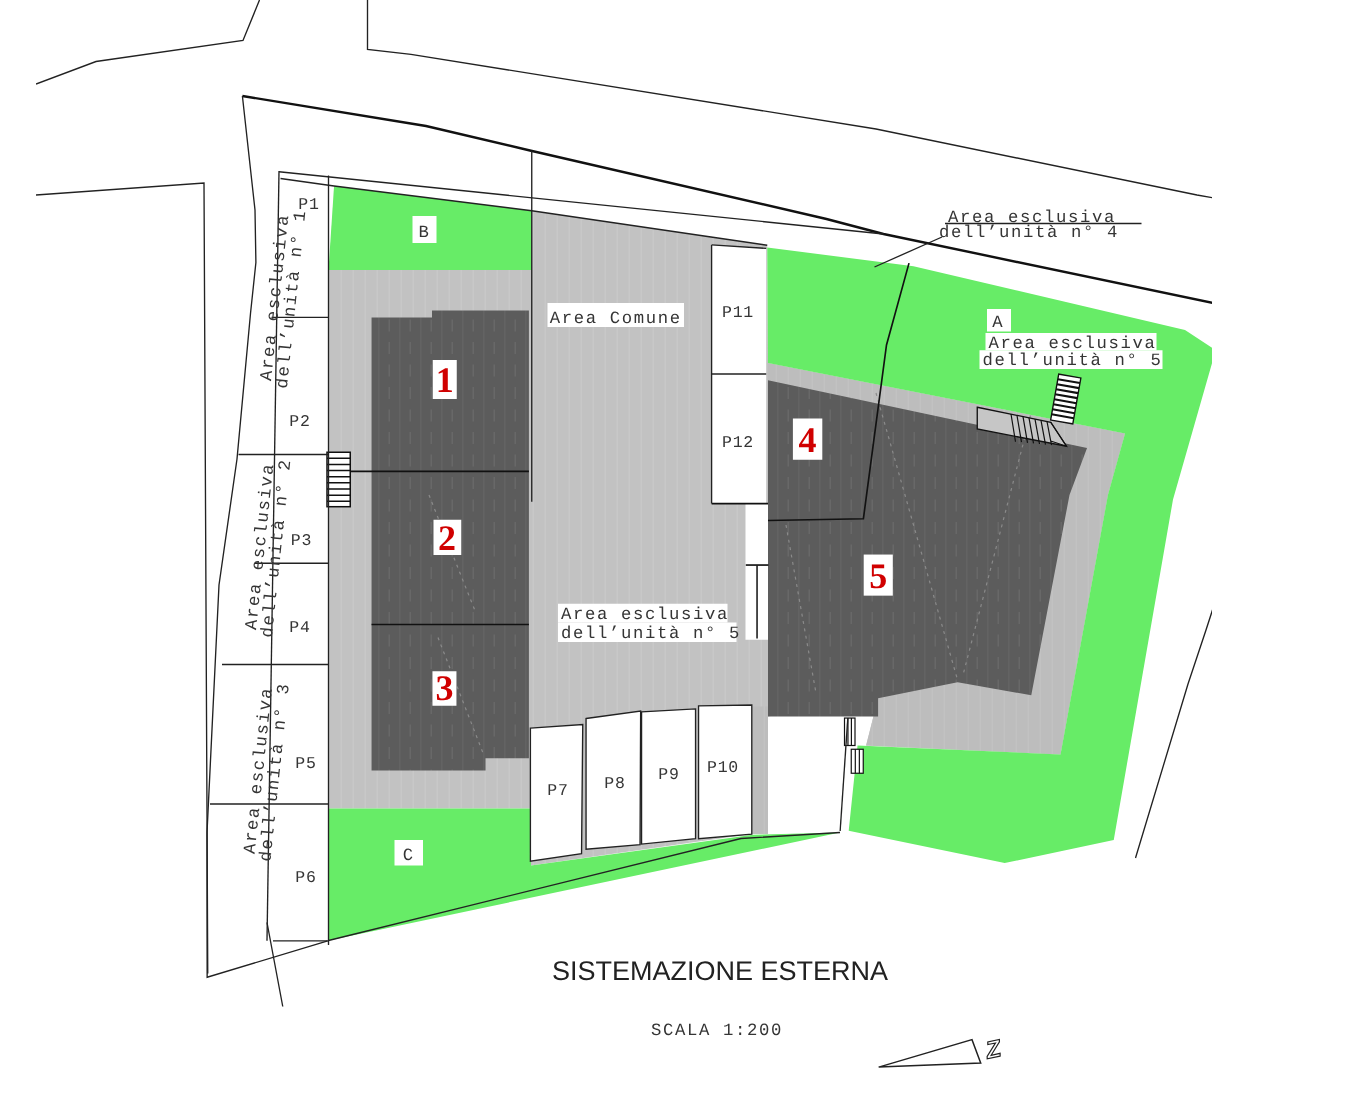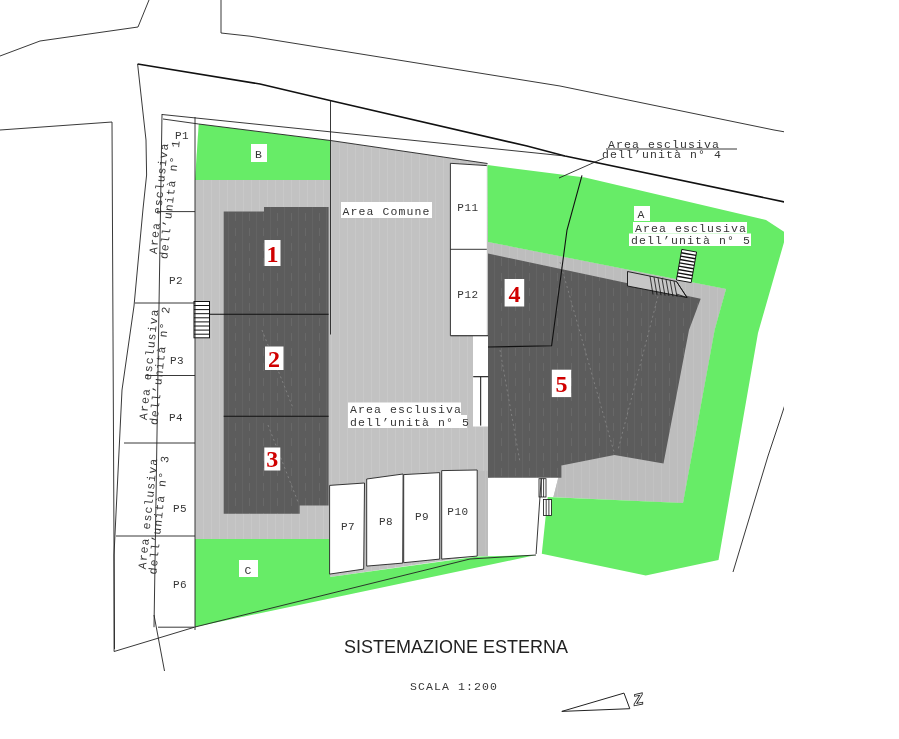--- a/index.html
+++ b/index.html
@@ -1,16 +1,16 @@
 <!DOCTYPE html>
 <html><head>
 <meta charset="utf-8">
 <style>
   html,body{margin:0;padding:0;background:#fff;}
-  .page{width:784px;height:739px;position:relative;overflow:hidden;background:#fff;}
+  .page{width:784px;height:739px;position:relative;overflow:hidden;background:#fff;padding-left:24px;}
   text{font-family:"Liberation Mono",monospace;fill:#353535;}
   .cad{font-size:11.5px;letter-spacing:1.1px;}
   .cads{font-size:11.5px;letter-spacing:1.1px;} .pl{font-size:11px;letter-spacing:0.5px;}
   .red{font-family:"Liberation Serif",serif;font-weight:bold;fill:#d00000;font-size:24px;}
 </style>
 </head>
 <body>
 <div class="page">
 <svg width="899" height="739" viewBox="0 0 899 739">
 <defs>

